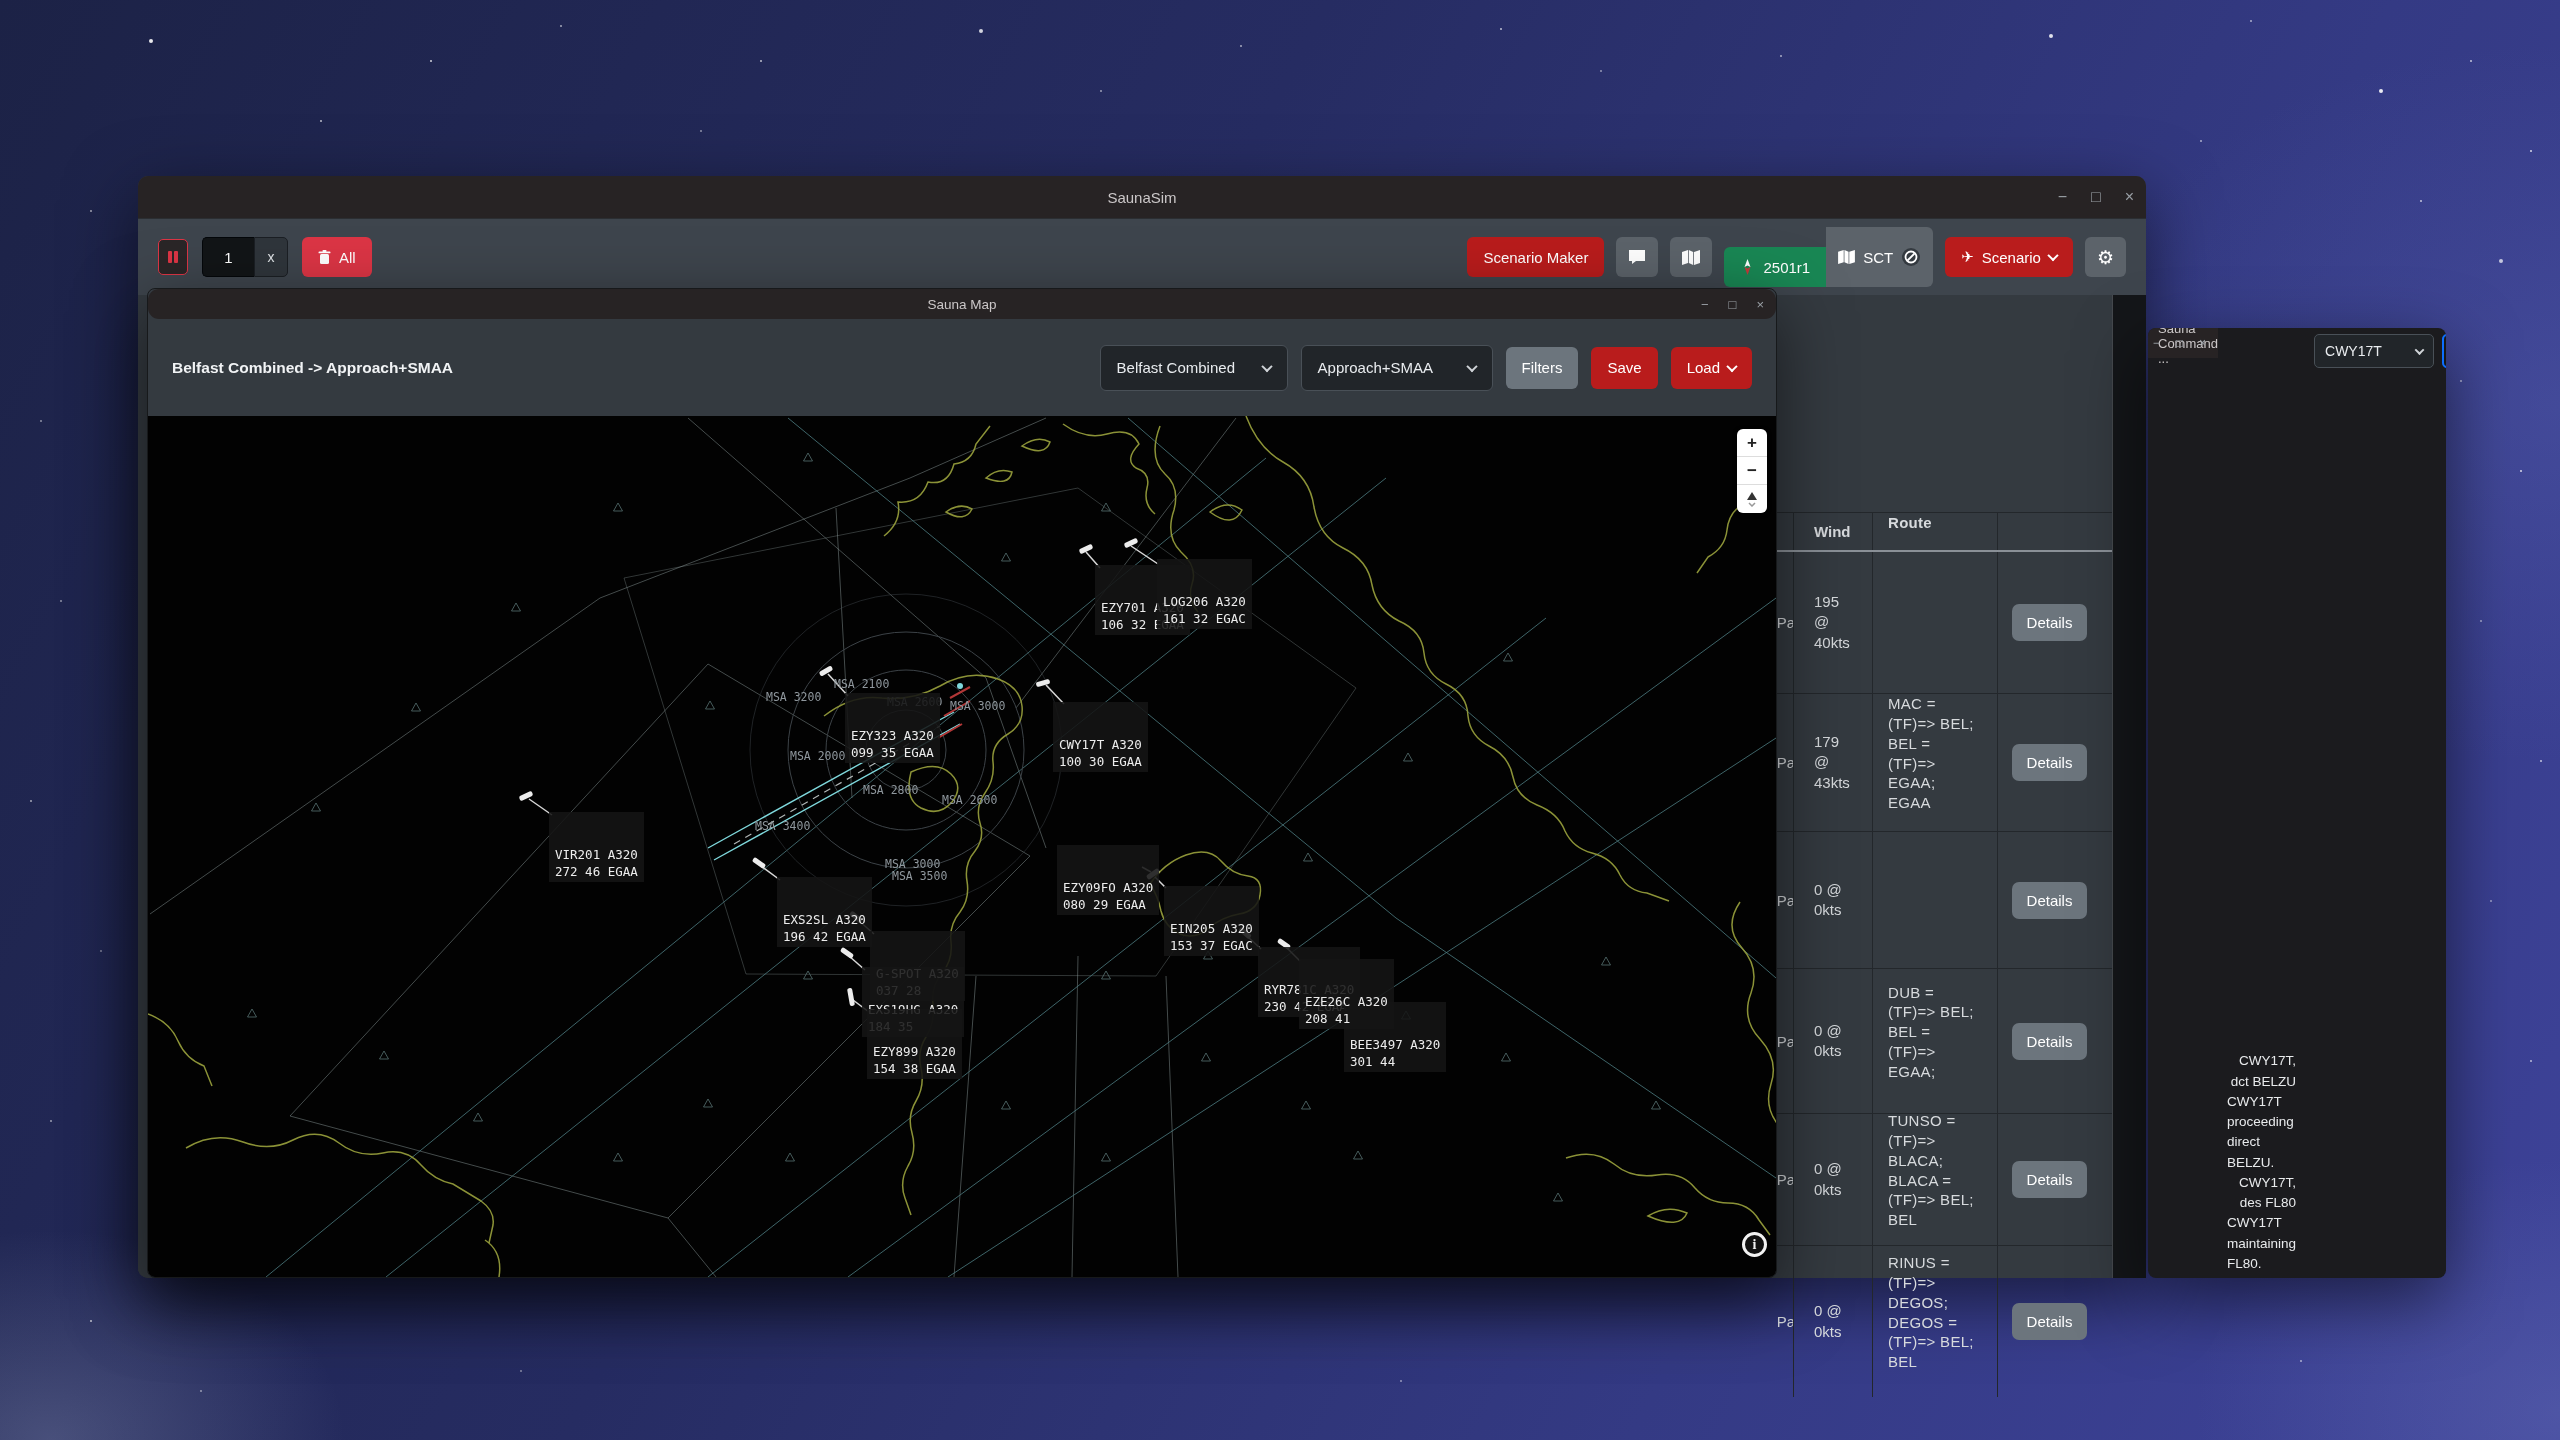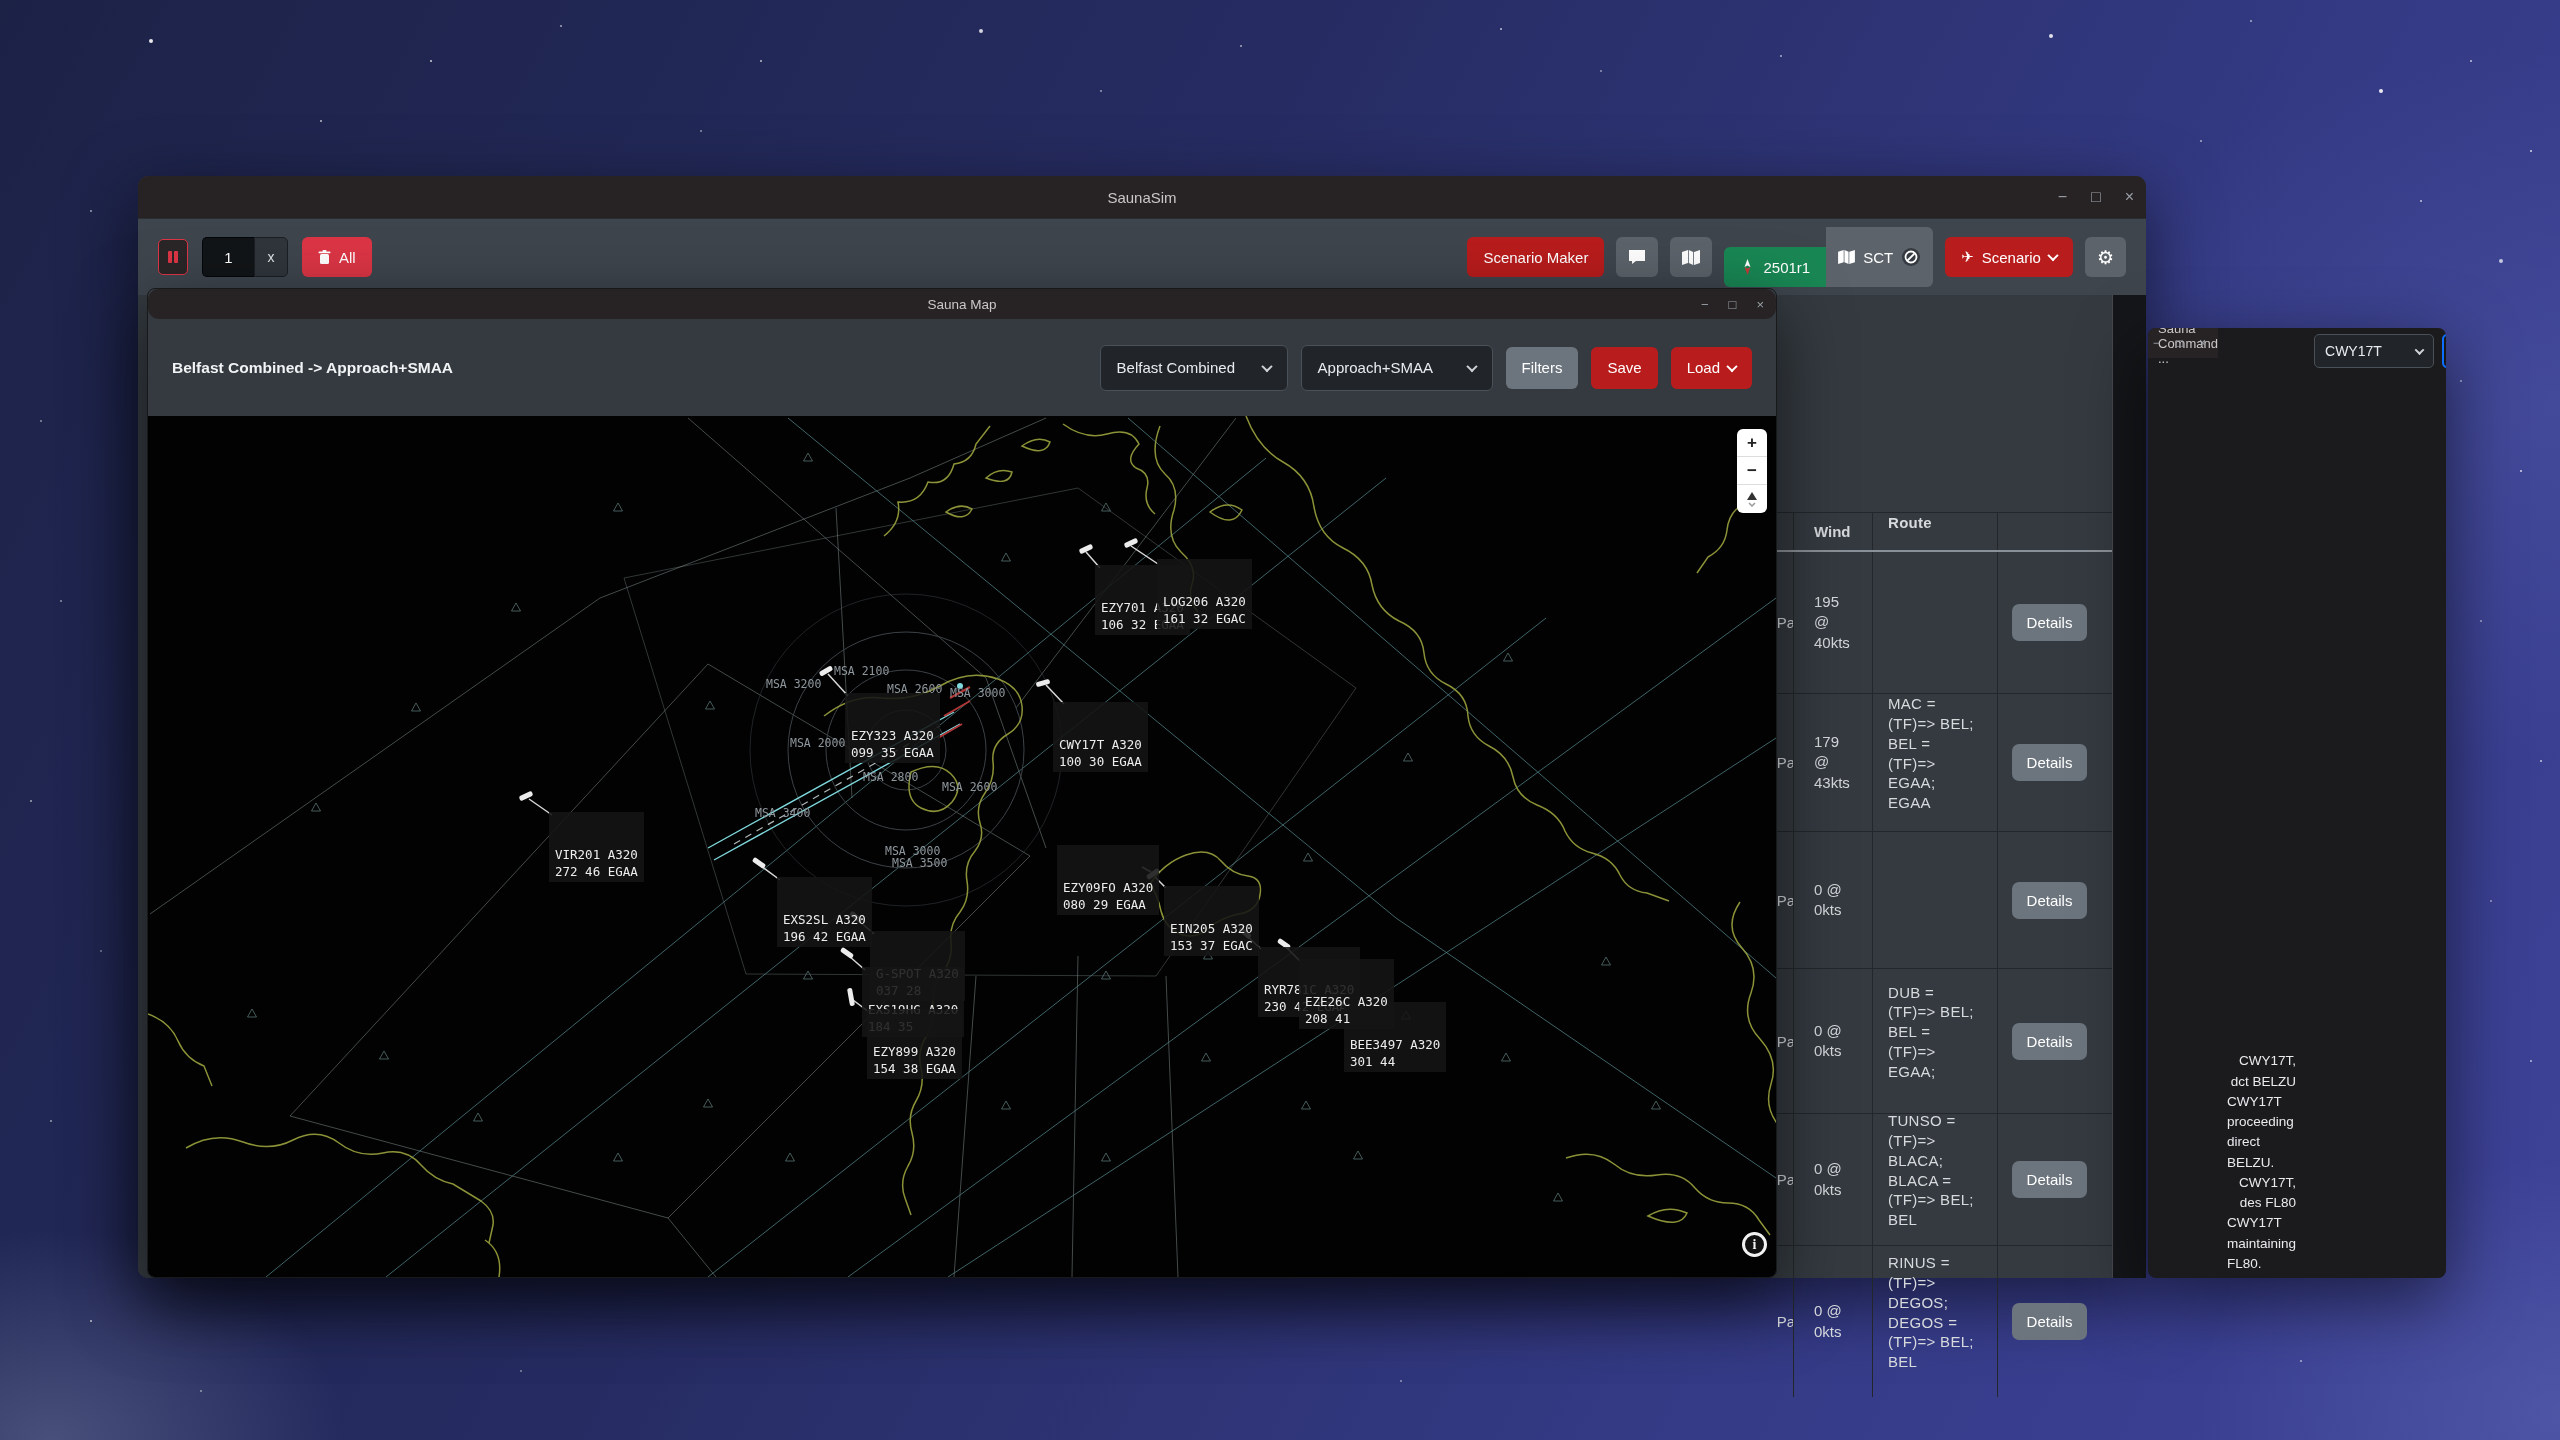--- a/index.html
+++ b/index.html
@@ -106,21 +106,21 @@
   .map-label { font-weight:bold; font-size:15.5px; color:#f1f3f5; margin-right:auto; }
   .select { height:46px; background:#212529; border:1px solid #495057; border-radius:6px;
     color:#e9ecef; font-size:15px; display:flex; align-items:center; padding:0 16px; gap:22px;
     cursor:pointer; }
   .select .caret { border-color:#cfd3d7; }
   .mbtn { height:42px; }
   .map-canvas { position:relative; width:1628px; height:861px; background:#020202; overflow:hidden; }
   .map-canvas svg.map-art { position:absolute; left:0; top:0; }
 
   .msa { position:absolute; font-family:"DejaVu Sans Mono",monospace; font-size:11.5px;
-    color:#8f979d; white-space:pre; z-index:2; }
+    color:#8f979d; white-space:pre; z-index:2;margin-top:13px; }
   .aclbl { position:absolute; font-family:"DejaVu Sans Mono",monospace; font-size:12.5px;
     line-height:1.32; color:#ededed; background:rgba(20,20,20,.88); padding:2px 6px;
     white-space:pre; z-index:3; cursor:pointer; }
   .aclbl.z2 { z-index:4; }
 
   .zoomctl { position:absolute; right:9px; top:13px; width:30px; background:#fff;
     border-radius:6px; overflow:hidden; z-index:6; box-shadow:0 1px 4px rgba(0,0,0,.5); }
   .zoomctl .zbtn { height:28px; display:flex; align-items:center; justify-content:center;
     color:#222; font-size:17px; font-weight:bold; border-bottom:1px solid #ddd; cursor:pointer; }
   .zoomctl .zbtn:last-child { border-bottom:none; }

